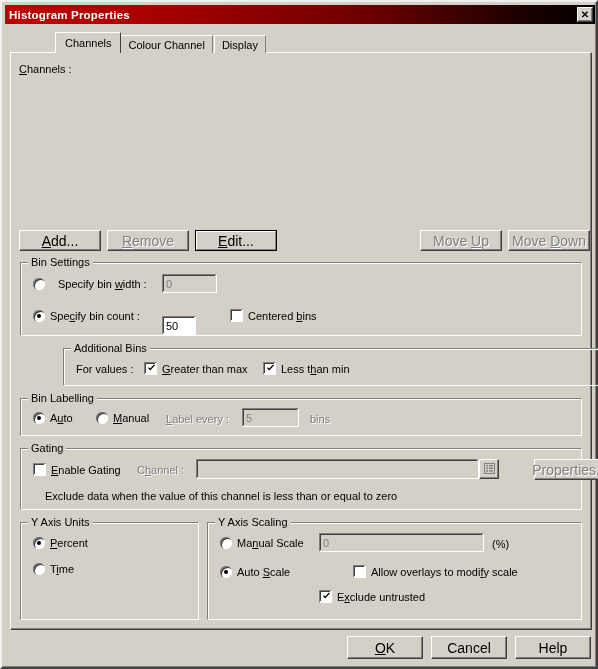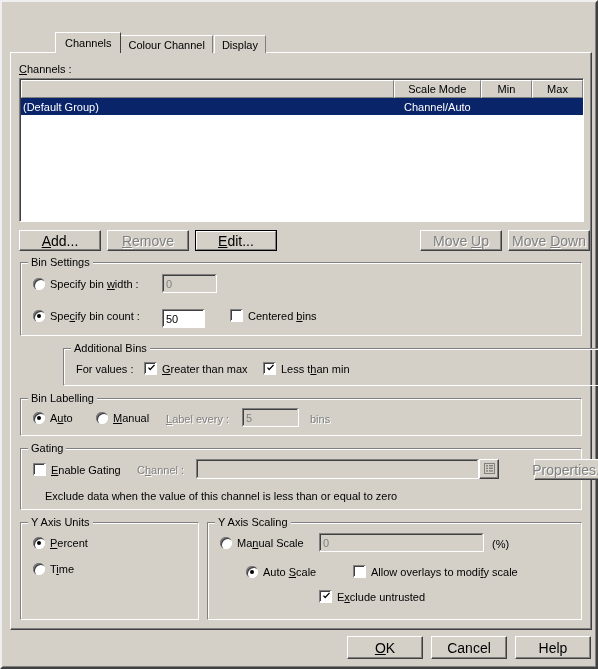--- a/index.html
+++ b/index.html
@@ -417,54 +417,44 @@
     font-size: 11px;
     white-space: nowrap;
   }
 </style>
 </head>
 <body>
 
 <div class="window">
   <div class="window-inner-edge"></div>
 
+  <div class="titlebar">
+    <span class="titlebar-text">Histogram Properties</span>
+    <span class="titlebar-buttons">
+      <span class="tb-btn">✕</span>
+    </span>
+  </div>
 
   <div class="tabstrip">
     <div class="tab active">
       <span>Channels</span>
     </div>
     <div class="tab">
       <span>Colour Channel</span>
     </div>
     <div class="tab">
       <span>Display</span>
     </div>
   </div>
 
   <div class="tabpanel">
     <div class="tabpanel-edge"></div>
 
     <div class="static-text" style="left:8px; top:10px;"><u>C</u>hannels :</div>
 
-    <div class="listview" style="left:8px; top:25px; width:565px; height:144px;">
-      <div class="listview-inner">
-        <div class="lv-header">
-          <div class="lv-th" style="width:380px;"></div>
-          <div class="lv-th" style="width:89px;">Scale Mode</div>
-          <div class="lv-th" style="width:52px;">Min</div>
-          <div class="lv-th" style="width:52px;">Max</div>
-        </div>
-        <div class="lv-row selected">
-          <div class="lv-cell c-name" style="width:380px;">(Default Group)</div>
-          <div class="lv-cell c-scale" style="width:89px;">Channel/Auto</div>
-          <div class="lv-cell" style="width:52px;"></div>
-          <div class="lv-cell" style="width:52px;"></div>
-        </div>
-      </div>
-    </div>
 
     <div class="btn" style="left:8px; top:177px; width:82px; height:21px;">
       <span><u>A</u>dd...</span>
     </div>
     <div class="btn disabled" style="left:96px; top:177px; width:82px; height:21px;">
       <span><u>R</u>emove</span>
     </div>
     <div class="btn default-focus" style="left:184px; top:177px; width:82px; height:21px;">
       <span class="btn-face">
         <span><u>E</u>dit...</span>
@@ -476,35 +466,35 @@
     <div class="btn disabled" style="left:497px; top:177px; width:82px; height:21px;">
       <span>Move <u>D</u>own</span>
     </div>
 
     <div class="group" style="left:9px; top:203px; width:562px; height:80px;">
       <div class="group-frame">
           <div class="group-frame-in"></div>
         </div>
       <div class="group-title">Bin Settings</div>
 
-      <div class="radio" style="left:13px; top:22px;">
+      <div class="radio" style="left:13px; top:22px;gap:8px;">
         <span class="radio-box"></span>
         <span class="lbl">Specify bin <u>w</u>idth :</span>
       </div>
       <div class="field disabled" style="left:142px; top:18px; width:55px; height:19px;">
         <span class="fv">0</span>
       </div>
 
       <div class="radio" style="left:13px; top:54px;">
         <span class="radio-box">
             <span class="dot"></span>
           </span>
         <span class="lbl">Spe<u>c</u>ify bin count :</span>
       </div>
-      <div class="field" style="left:142px; top:53px; width:43px; height:19px;">
+      <div class="field" style="left:142px; top:60px; width:34px; height:19px;">
         <span class="fv">50</span>
       </div>
 
       <div class="check" style="left:210px; top:53px;">
         <span class="check-box"></span>
         <span class="lbl">Centered <u>b</u>ins</span>
       </div>
     </div>
 
     <div class="group" style="left:9px; top:289px; width:562px; height:44px;margin-left:43px;">
@@ -619,21 +609,21 @@
 
       <div class="radio" style="left:13px; top:21px;">
         <span class="radio-box"></span>
         <span class="lbl">Ma<u>n</u>ual Scale</span>
       </div>
       <div class="field disabled" style="left:112px; top:17px; width:165px; height:19px;">
         <span class="fv">0</span>
       </div>
       <div class="static-text" style="left:285px; top:22px;">(%)</div>
 
-      <div class="radio" style="left:13px; top:50px;margin-left:26px;">
+      <div class="radio" style="left:13px; top:50px;">
         <span class="radio-box">
             <span class="dot"></span>
           </span>
         <span class="lbl">Auto <u>S</u>cale</span>
       </div>
       <div class="check" style="left:112px; top:49px;padding-left:34px;">
         <span class="check-box"></span>
         <span class="lbl">Allow overlays to modi<u>f</u>y scale</span>
       </div>
       <div class="check" style="left:112px; top:74px;">

